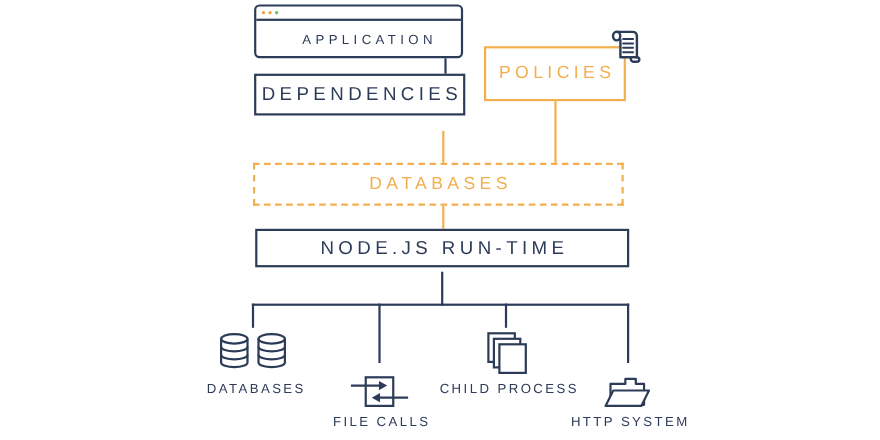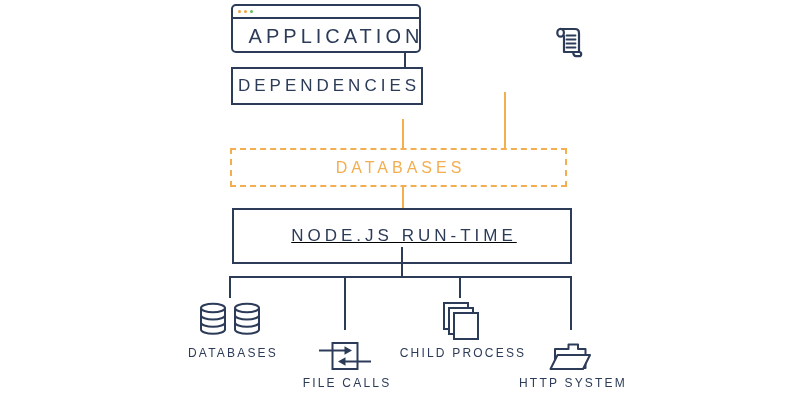--- a/index.html
+++ b/index.html
@@ -24,28 +24,28 @@
   .orange-box{position:absolute;border:2px solid #f3ae4f;box-sizing:border-box;background:#fff;}
   .dashed-box{position:absolute;border:2px dashed #f3ae4f;box-sizing:border-box;background:transparent;}
 
   .app-window{left:231px;top:4px;width:190px;height:49px;border-radius:5px;}
   .app-titlebar{height:11px;border-bottom:2px solid #2c3b58;display:flex;align-items:center;padding-left:5px;}
   .dot{width:3px;height:3px;border-radius:50%;margin-right:3px;display:inline-block;}
   .dot1{background:#f0a33f;}
   .dot2{background:#f0a33f;}
   .dot3{background:#67bf5a;}
   .app-body{height:34px;}
-  .app-body .box-label{font-size:20px;padding-left:20px;}
+  .app-body .box-label{font-size:12px;padding-left:20px;}
 
   .dependencies-box{left:231px;top:67px;width:192px;height:38px;}
   .policies-box{left:440px;top:42px;width:129px;height:50px;}
   .policies-box .box-label{font-size:16px;}
   .intrinsic-box{left:230px;top:148px;width:337px;height:39px;}
   .intrinsic-box .box-label{font-size:16px;}
-  .runtime-box{left:232px;top:208px;width:340px;height:56px;text-decoration:underline;}
+  .runtime-box{left:232px;top:208px;width:340px;height:35px;}
 
   
   .vline{position:absolute;width:2px;}
   .hline{position:absolute;height:2px;}
   .navy{background:#2c3b58;}
   .orange{background:#f3ae4f;}
   .l-app-dep{left:404px;top:53px;height:28px;}
   .l-dep-intr{left:402px;top:119px;height:29px;}
   .l-pol-intr{left:504px;top:92px;height:56px;}
   .l-intr-node{left:402px;top:187px;height:21px;}
@@ -84,20 +84,23 @@
       <div class="box-label">APPLICATION</div>
     </div>
   </div>
 
   <div class="vline navy l-app-dep"></div>
 
   <div class="navy-box dependencies-box">
     <div class="box-label">DEPENDENCIES</div>
   </div>
 
+  <div class="orange-box policies-box">
+    <div class="box-label orange-text">POLICIES</div>
+  </div>
 
   <div class="icon scroll-icon">
     <svg width="32" height="34" viewBox="0 0 32 34">
       <g fill="#ffffff" stroke="#2c3b58" stroke-width="2.2" stroke-linejoin="round" stroke-linecap="round">
         <path d="M10 3 H24 Q28 3 28 7 V26 H13 V10"></path>
         <ellipse cx="9.6" cy="6.8" rx="3.3" ry="3.9"></ellipse>
         <path d="M28 26 q2.2 0 2.2 2.2 q0 2 -2.2 2 h-3.2 q-2.6 -0.6 -2.6 -4.2" fill="none"></path>
         <line x1="15.5" y1="9.5" x2="24.5" y2="9.5" stroke-width="1.8"></line>
         <line x1="15.5" y1="13.5" x2="24.5" y2="13.5" stroke-width="1.8"></line>
         <line x1="15.5" y1="17.5" x2="24.5" y2="17.5" stroke-width="1.8"></line>

